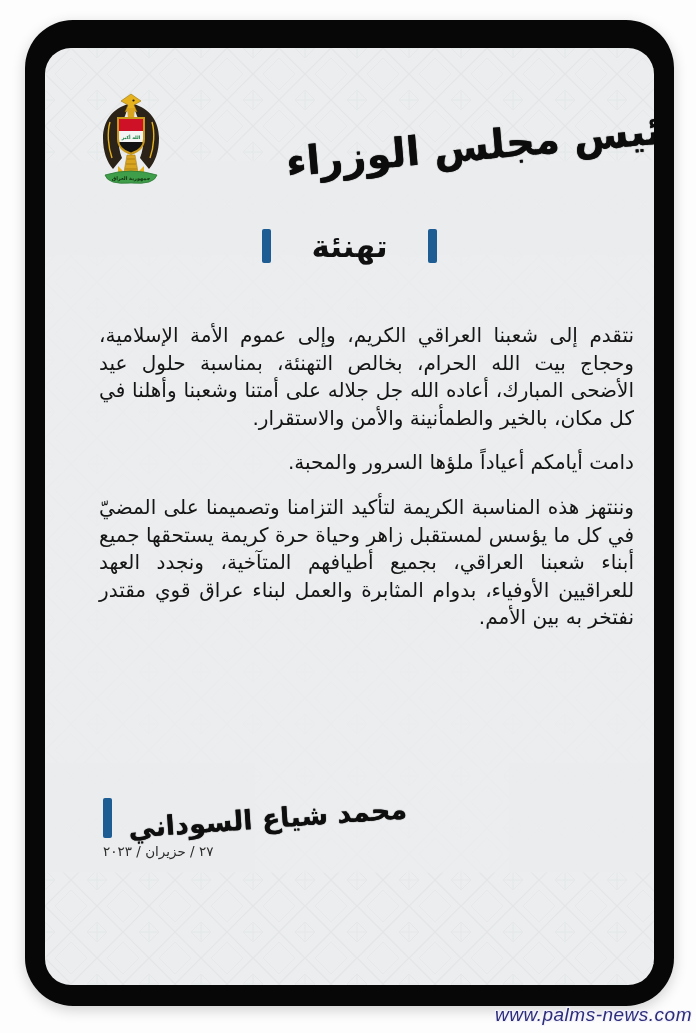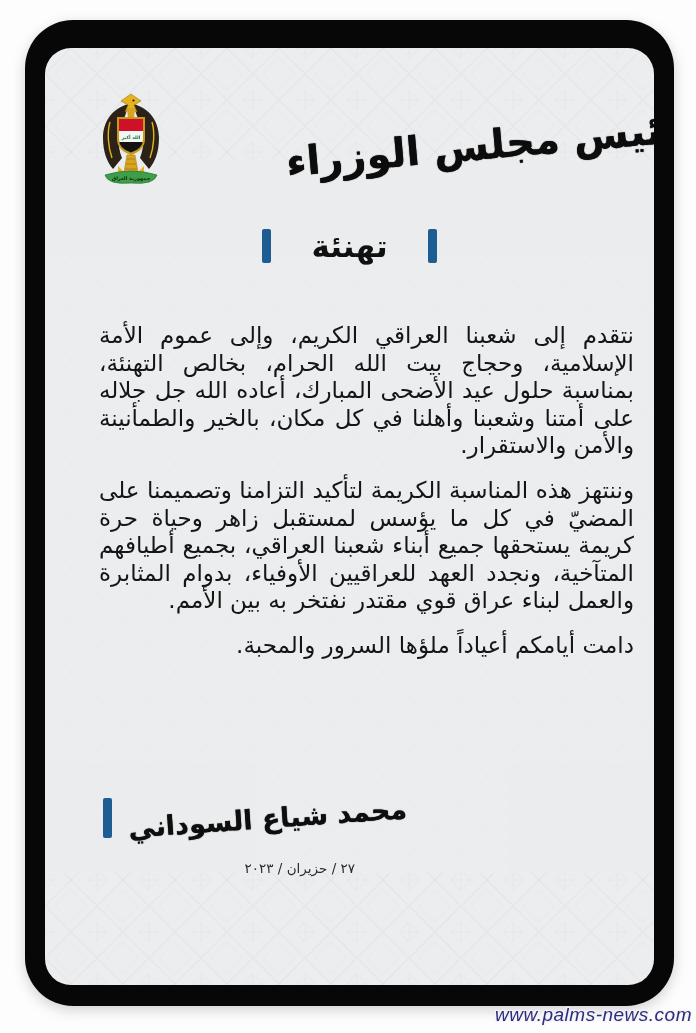--- a/index.html
+++ b/index.html
@@ -39,39 +39,39 @@
   .accent-bar{width:9px;height:34px;background:#1d5d94;border-radius:2px;}
   .doc-title{
     font-size:31px;font-weight:bold;color:#101010;direction:rtl;
     letter-spacing:0;line-height:1;
   }
 
   
   .body-text{
     position:absolute;left:34px;right:20px;top:274px;
     direction:rtl;text-align:justify;
-    font-size:23px;line-height:27.6px;color:#151515;
+    font-size:20px;line-height:27.6px;color:#151515;
     font-family:"DejaVu Sans",sans-serif;
     margin-left:20px;
   }
   .body-text p{margin:0 0 17px 0;}
   .body-text p:last-child{margin-bottom:0;}
 
   
   .sig-block{position:absolute;left:58px;top:750px;width:252px;}
   .sig-row{display:flex;align-items:center;gap:16px;}
   .sig-bar{flex:0 0 auto;width:9px;height:40px;background:#1d5d94;border-radius:2px;}
   .sig-name{
     flex:1;direction:rtl;text-align:center;white-space:nowrap;
     font-size:27px;font-weight:bold;color:#0e0e0e;
     transform:rotate(-4deg);
     text-shadow:0 0 1px #0e0e0e;
   }
   .sig-date{
-    margin-top:22px;direction:rtl;text-align:right;
+    margin-top:5px;direction:rtl;text-align:left;
     font-size:13.5px;color:#2a2a2a;letter-spacing:1px;
   }
 
   
   .watermark{
     position:absolute;right:4px;bottom:7px;
     font-family:"Liberation Sans",sans-serif;
     font-style:italic;font-weight:normal;font-size:19px;letter-spacing:.5px;
     color:#2c2c7c;
     text-shadow:
@@ -143,22 +143,22 @@
       <div class="calligraphy">رئيس مجلس الوزراء</div>
 
       <div class="title-row">
         <span class="accent-bar"></span>
         <span class="doc-title">تهنئة</span>
         <span class="accent-bar"></span>
       </div>
 
       <div class="body-text">
         <p>نتقدم إلى شعبنا العراقي الكريم، وإلى عموم الأمة الإسلامية، وحجاج بيت الله الحرام، بخالص التهنئة، بمناسبة حلول عيد الأضحى المبارك، أعاده الله جل جلاله على أمتنا وشعبنا وأهلنا في كل مكان، بالخير والطمأنينة والأمن والاستقرار.</p>
+        <p>دامت أيامكم أعياداً ملؤها السرور والمحبة.</p>
         <p>وننتهز هذه المناسبة الكريمة لتأكيد التزامنا وتصميمنا على المضيّ في كل ما يؤسس لمستقبل زاهر وحياة حرة كريمة يستحقها جميع أبناء شعبنا العراقي، بجميع أطيافهم المتآخية، ونجدد العهد للعراقيين الأوفياء، بدوام المثابرة والعمل لبناء عراق قوي مقتدر نفتخر به بين الأمم.</p>
-        <p>دامت أيامكم أعياداً ملؤها السرور والمحبة.</p>
       </div>
 
       <div class="sig-block">
         <div class="sig-row">
           <span class="sig-bar"></span>
           <span class="sig-name">محمد شياع السوداني</span>
         </div>
         <div class="sig-date">٢٧ / حزيران / ٢٠٢٣</div>
       </div>
 

